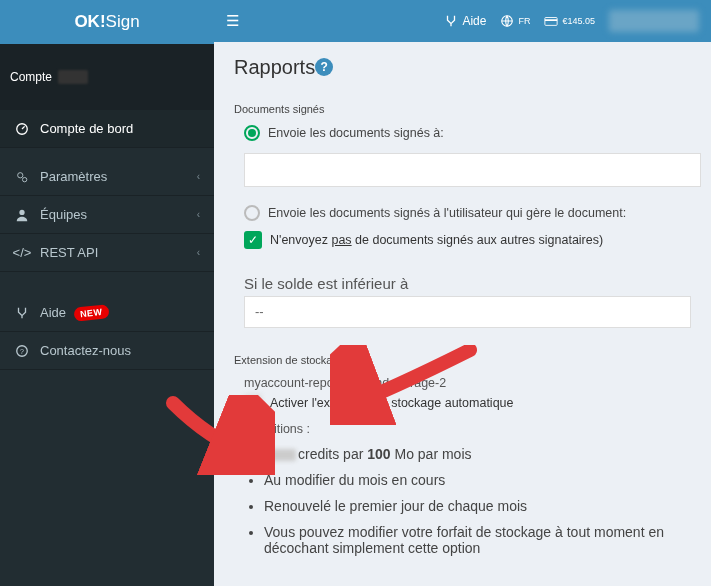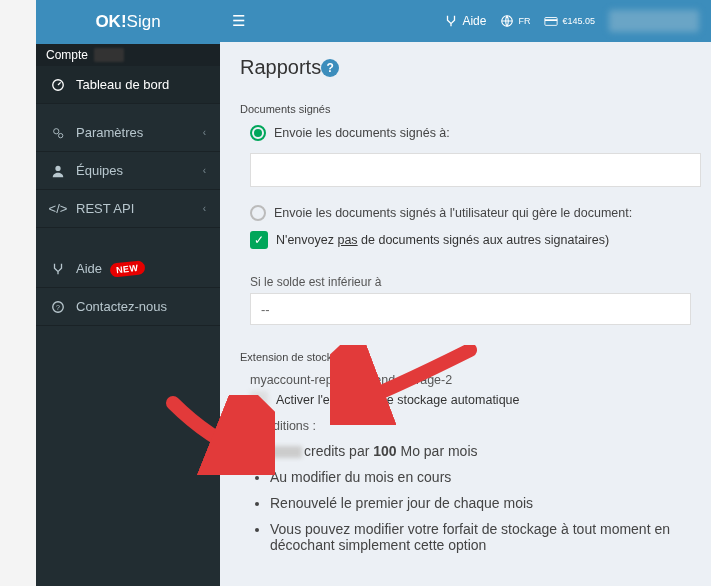--- a/index.html
+++ b/index.html
@@ -1,21 +1,21 @@
 <!DOCTYPE html>
 <html><head>
 <meta charset="utf-8">
 <style>
 * { box-sizing: border-box; margin: 0; padding: 0; }
 body { font-family: "Segoe UI", Arial, sans-serif; font-size: 13px; color: #333; background: #f4f4f4; width: 711px; height: 586px; overflow: hidden; position: relative; }
 .layout { display: flex; height: 100%; }
-.sidebar { width: 184px; background: #222d32; color: #b8c7ce; flex-shrink: 0; margin-left: 36px; }
+.sidebar { width: 214px; background: #222d32; color: #b8c7ce; flex-shrink: 0; }
 .logo { background: #3c8dbc; color: #fff; height: 44px; display: flex; align-items: center; justify-content: center; font-weight: 700; font-size: 17px; }
 .logo .b { font-weight: 400; }
-.account { background: #1a2226; padding: 4px 10px; display: flex; align-items: center; justify-content: space-between; }
+.account { background: #1a2226; padding: 26px 10px; display: flex; align-items: center; justify-content: space-between; }
 .account .lab { color: #fff; font-size: 12px; display:flex; align-items:center; gap:6px;}
 .account .blur { display:inline-block; width:30px; height:14px; background:#333; border-radius:2px; filter:blur(1px);}
 .btn-credits { background: #00a65a; color: #fff; border: none; padding: 4px 7px; border-radius: 3px; font-size: 11px; cursor: pointer; }
 .nav-item { display: flex; align-items: center; padding: 11px 14px; color: #b8c7ce; cursor: pointer; border-bottom: 1px solid #1a2226; position:relative; }
 .nav-item .ico { width: 16px; margin-right: 10px; display:inline-flex; align-items:center; justify-content:center;}
 .nav-item .chev { margin-left: auto; font-size: 10px; color:#7a8a92;}
 .nav-item.sel { background:#1e282c; color:#fff; }
 .new-badge { background:#e60000; color:#fff; font-size:9px; font-weight:700; padding:2px 6px; border-radius:10px; margin-left:8px; transform:rotate(-6deg); display:inline-block; letter-spacing:0.5px;}
 .main { flex: 1; display: flex; flex-direction: column; background:#ecf0f5; min-width:0;}
 .topbar { height: 44px; background: #3c8dbc; color: #fff; display: flex; align-items: center; padding: 0 12px; }
@@ -32,21 +32,21 @@
 .radio-row { display:flex; align-items:center; gap:8px; margin:8px 0 8px 10px; font-size:12.5px; color:#444;text-align:center;}
 .radio { width:16px; height:16px; border:2px solid #00a65a; border-radius:50%; display:inline-flex; align-items:center; justify-content:center; flex-shrink:0;}
 .radio.checked::after { content:""; width:8px; height:8px; background:#00a65a; border-radius:50%; }
 .radio.grey { border-color:#bbb; }
 .text-input { width:100%; border:1px solid #ddd; height:34px; padding:4px 8px; background:#fff; margin:4px 0 4px 10px;}
 .chk-row { display:flex; align-items:center; gap:8px; margin:10px 0 0 10px; font-size:12.5px;}
 .chk { width:18px; height:18px; border-radius:3px; display:inline-flex; align-items:center; justify-content:center; flex-shrink:0;}
 .chk.green { background:#00a65a; color:#fff; font-size:12px;}
 .chk.grey { background:#d8d8d8; }
 .chk.blur { filter: blur(2px); opacity: 0.7; }
-.note-label { font-size:12px; margin:8px 0 4px 10px; color:#555;}
+.note-label { font-size:15px; margin:8px 0 4px 10px; color:#555;}
 .select-box { margin:0 0 0 10px; border:1px solid #ddd; background:#fff; height:32px; padding:4px 10px; display:flex; align-items:center; color:#666; cursor:pointer;}
 .inline-blur { display:inline-block; width:100px; height:14px; background:#ccc; filter:blur(3px); vertical-align:middle; border-radius:2px;}
 .s-blur-sm { display:inline-block; width:32px; height:12px; background:#ccc; filter:blur(2px); vertical-align:middle; border-radius:2px; margin-right:2px;}
 .sub-text { font-size:12.5px; color:#555; margin:4px 0 4px 10px;}
 .bullets { margin:6px 0 0 30px; }
 .bullets li { font-size:14px; color:#444; margin:10px 0; list-style: disc; }
 .u { text-decoration: underline; }
 b { font-weight:700; }
 
 .arrow { position:absolute; z-index:50; pointer-events:none;}
@@ -68,21 +68,21 @@
         </span>
     </div>
 
     <div class="nav-item sel">
       <span class="ico">
           <svg class="icon" viewBox="0 0 16 16" fill="currentColor">
             <circle cx="8" cy="8" r="6" fill="none" stroke="currentColor" stroke-width="1.5"></circle>
             <path d="M8 8 L11 5" stroke="currentColor" stroke-width="1.5"></path>
           </svg>
         </span>
-      <span>Tableau de bord</span>
+      <span>Compte de bord</span>
     </div>
     <div style="height:10px"></div>
     <div class="nav-item">
       <span class="ico">
           <svg class="icon" viewBox="0 0 16 16" fill="currentColor">
             <circle cx="6" cy="6" r="3" fill="none" stroke="currentColor"></circle>
             <circle cx="11" cy="11" r="2.5" fill="none" stroke="currentColor"></circle>
           </svg>
         </span>
       <span>Paramètres</span>

